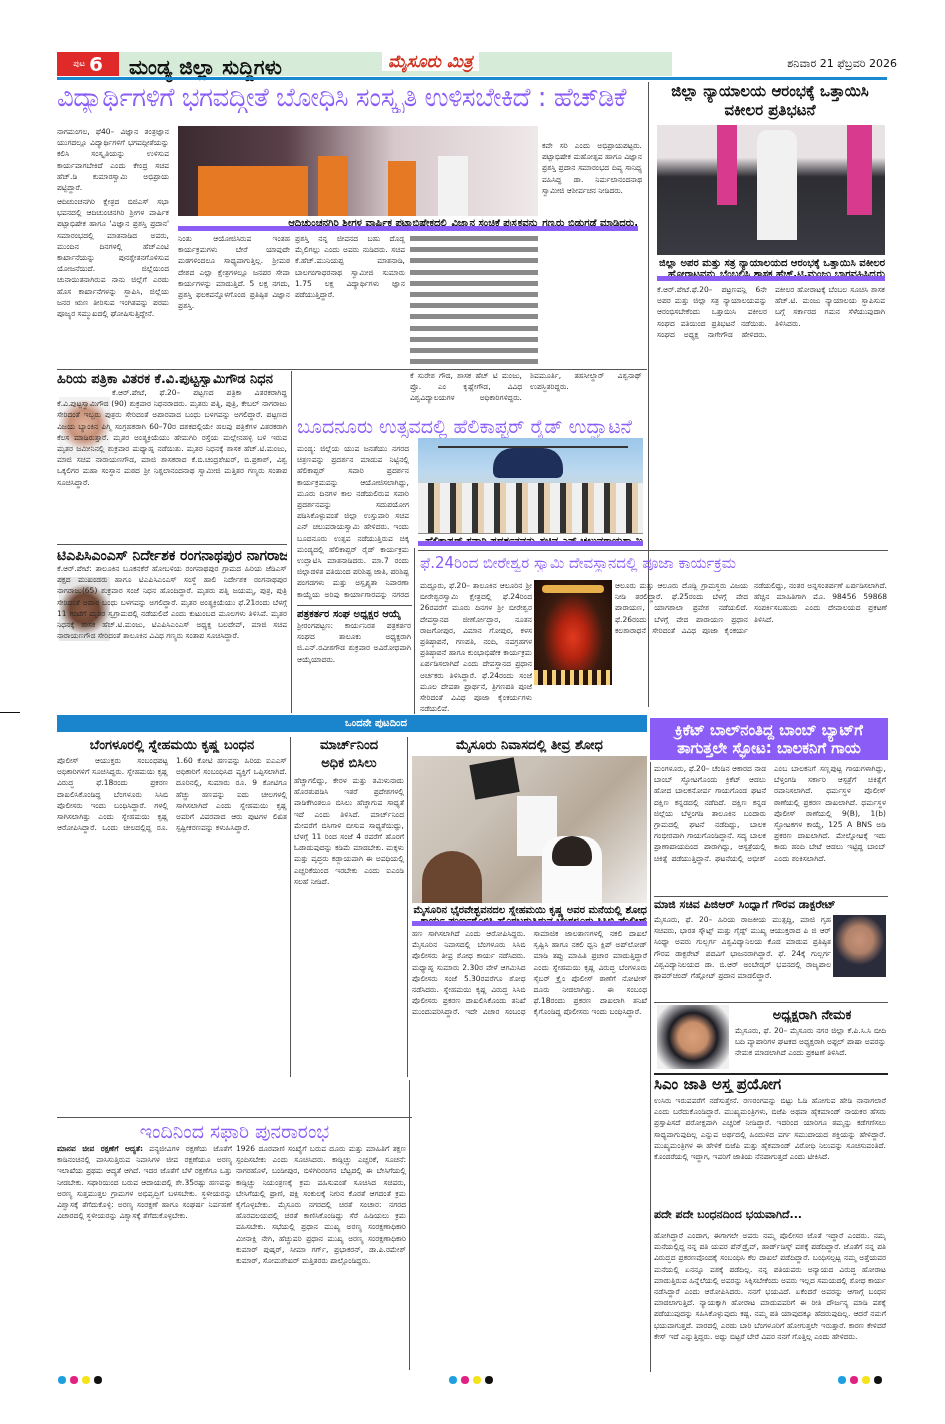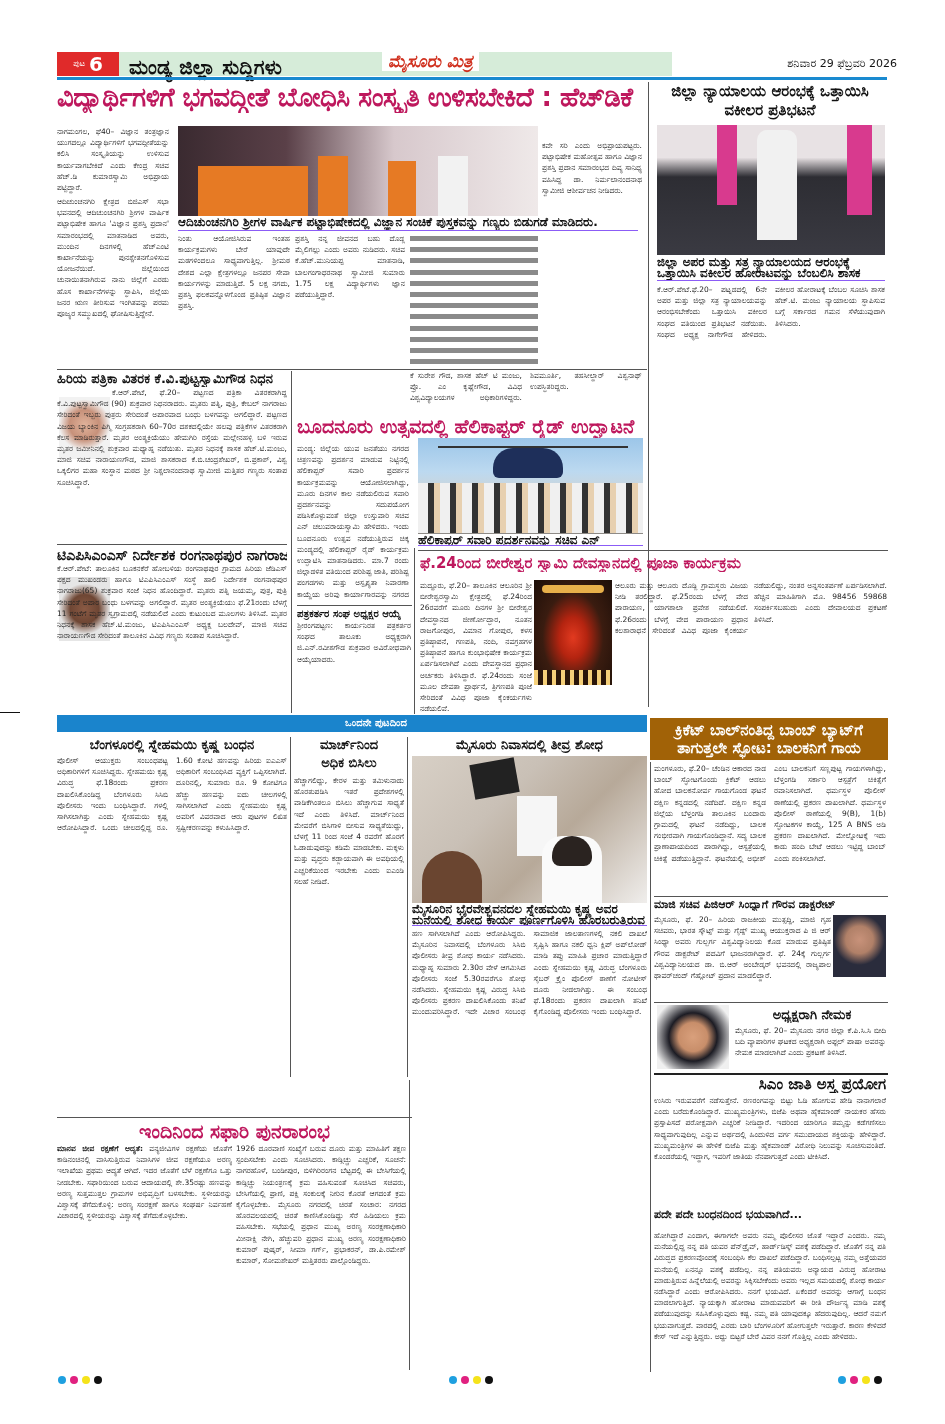--- a/index.html
+++ b/index.html
@@ -7,60 +7,60 @@
   body{position:relative;font-family:"DejaVu Sans",sans-serif;color:#111}
   .abs{position:absolute}
   
   .pagebadge{left:57px;top:52px;width:62px;height:24px;background:#e02a2a;color:#fff;display:flex;align-items:center;justify-content:center;gap:4px}
   .pagebadge .lbl{font-size:8px}
   .pagebadge .num{font-size:20px;font-weight:bold}
   .sectionbox{left:119px;top:52px;width:107px;height:24px;background:#d6ecd9;font-size:20px;font-weight:bold;padding:3px 10px;white-space:nowrap}
   .logo{left:232px;top:52px;font-size:16px;font-weight:bold;color:#d0301e;font-style:italic}
   .date{right:48px;top:57px;font-size:11px}
   .rule-blue{left:57px;top:77px;width:830px;height:3px;background:#1a8ad0}
-  .headline{font-weight:bold;color:#be185d;white-space:nowrap;overflow:hidden}
+  .headline{font-weight:normal;color:#8b5cf6;white-space:nowrap;overflow:hidden}
   .h1{left:57px;top:82px;width:585px;font-size:26px;letter-spacing:-0.5px}
   .sideh{left:650px;top:82px;width:240px;text-align:center;font-size:15px;font-weight:bold;line-height:19px}
   .vline{width:1px;background:#555}
   .hline{height:1px;background:#555}
   .photo{overflow:hidden}
   .text{font-size:7.5px;line-height:11.2px;color:#222;text-align:justify;overflow:hidden}
-  .caption{font-size:12px;line-height:11px;text-align:left;color:#111;border-bottom:1px solid #8b5cf6;overflow:hidden}
+  .caption{font-size:10px;line-height:11px;text-align:right;color:#111;border-bottom:5px solid #8b5cf6;overflow:hidden}
   .sub-h{font-weight:bold;white-space:nowrap;overflow:hidden}
   .band{left:57px;top:715px;width:653px;height:17px;background:#1a84cc;color:#fff;font-size:10px;font-weight:bold;text-align:right;padding:2px 220px 0 0}
-  .blackbox{background:#a16207;color:#fff;font-weight:bold;text-align:center;padding:3px 4px;white-space:nowrap;overflow:hidden}
+  .blackbox{background:#8b5cf6;color:#fff;font-weight:bold;text-align:center;padding:3px 4px;white-space:nowrap;overflow:hidden}
   .dots{display:flex;gap:4px}
   .dots span{width:8px;height:8px;border-radius:50%;display:inline-block}
   .lines{background-image:repeating-linear-gradient(to bottom,#fff 0,#fff 3px,#8a8a8a 3px,#8a8a8a 8px,#fff 8px,#fff 11.2px)}
 </style>
 </head>
 <body>
 
 <div class="abs pagebadge">
   <span class="lbl">ಪುಟ</span>
   <span class="num">6</span>
 </div>
 <div class="abs sectionbox" style="width:553px;background:linear-gradient(to right,#d6ecd9 0,#d6ecd9 100%)">
   <span>ಮಂಡ್ಯ ಜಿಲ್ಲಾ ಸುದ್ದಿಗಳು</span>
 </div>
 <div class="abs logo" style="left:382px;top:51px;background:#fff;padding:0 6px;font-size:17px">ಮೈಸೂರು ಮಿತ್ರ</div>
-<div class="abs date">ಶನಿವಾರ 29 ಫೆಬ್ರವರಿ 2026</div>
+<div class="abs date">ಶನಿವಾರ 21 ಫೆಬ್ರವರಿ 2026</div>
 <div class="abs rule-blue"></div>
 
 <div class="abs headline h1">ವಿದ್ಯಾರ್ಥಿಗಳಿಗೆ ಭಗವದ್ಗೀತೆ ಬೋಧಿಸಿ ಸಂಸ್ಕೃತಿ ಉಳಿಸಬೇಕಿದೆ : ಹೆಚ್‌ಡಿಕೆ</div>
 <div class="abs vline" style="left:648px;top:82px;height:625px"></div>
 
 <div class="abs sideh">ಜಿಲ್ಲಾ ನ್ಯಾಯಾಲಯ ಆರಂಭಕ್ಕೆ ಒತ್ತಾಯಿಸಿ ವಕೀಲರ ಪ್ರತಿಭಟನೆ</div>
 <div class="abs photo" style="left:657px;top:125px;width:228px;height:130px;background:linear-gradient(180deg,#e8e2e4 0,#e8e2e4 25%,#2d2d33 40%,#3a3a42 100%)">
   <div style="position:absolute;left:60px;top:0;width:20px;height:80px;background:#d83a8e"></div>
   <div style="position:absolute;left:190px;top:0;width:25px;height:90px;background:#d83a8e"></div>
   <div style="position:absolute;left:100px;top:5px;width:40px;height:110px;background:#f1f1f1;border-radius:10px 10px 0 0"></div>
 </div>
 <div class="abs caption" style="left:657px;top:257px;width:228px;height:24px;font-weight:bold">ಜಿಲ್ಲಾ ಅಪರ ಮತ್ತು ಸತ್ರ ನ್ಯಾಯಾಲಯದ ಆರಂಭಕ್ಕೆ ಒತ್ತಾಯಿಸಿ ವಕೀಲರ ಹೋರಾಟವನ್ನು ಬೆಂಬಲಿಸಿ ಶಾಸಕ ಹೆಚ್.ಟಿ.ಮಂಜು ಭಾಗವಹಿಸಿದ್ದರು</div>
-<div class="abs text" style="left:657px;top:284px;width:228px;height:258px;column-count:2;column-gap:8px">ಕೆ.ಆರ್.ಪೇಟೆ.ಫೆ.20– ಪಟ್ನಡದಲ್ಲಿ 6ನೇ ಅಪರ ಮತ್ತು ಜಿಲ್ಲಾ ಸತ್ರ ನ್ಯಾಯಾಲಯವನ್ನು ಆರಂಭಿಸಬೇಕೆಂದು ಒತ್ತಾಯಿಸಿ ವಕೀಲರ ಸಂಘದ ವತಿಯಿಂದ ಪ್ರತಿಭಟನೆ ನಡೆಯಿತು. ಸಂಘದ ಅಧ್ಯಕ್ಷ ನಾಗೇಗೌಡ ಹೇಳಿದರು. ವಕೀಲರ ಹೋರಾಟಕ್ಕೆ ಬೆಂಬಲ ಸೂಚಿಸಿ ಶಾಸಕ ಹೆಚ್.ಟಿ. ಮಂಜು ನ್ಯಾಯಾಲಯ ಸ್ಥಾಪಿಸುವ ಬಗ್ಗೆ ಸರ್ಕಾರದ ಗಮನ ಸೆಳೆಯುವುದಾಗಿ ತಿಳಿಸಿದರು.</div>
+<div class="abs text" style="left:657px;top:284px;width:228px;height:258px;column-count:2;column-gap:8px">ಕೆ.ಆರ್.ಪೇಟೆ.ಫೆ.20– ಪಟ್ರಣವನ್ಲಿ 6ನೇ ಅಪರ ಮತ್ತು ಜಿಲ್ಲಾ ಸತ್ರ ನ್ಯಾಯಾಲಯವನ್ನು ಆರಂಭಿಸಬೇಕೆಂದು ಒತ್ತಾಯಿಸಿ ವಕೀಲರ ಸಂಘದ ವತಿಯಿಂದ ಪ್ರತಿಭಟನೆ ನಡೆಯಿತು. ಸಂಘದ ಅಧ್ಯಕ್ಷ ನಾಗೇಗೌಡ ಹೇಳಿದರು. ವಕೀಲರ ಹೋರಾಟಕ್ಕೆ ಬೆಂಬಲ ಸೂಚಿಸಿ ಶಾಸಕ ಹೆಚ್.ಟಿ. ಮಂಜು ನ್ಯಾಯಾಲಯ ಸ್ಥಾಪಿಸುವ ಬಗ್ಗೆ ಸರ್ಕಾರದ ಗಮನ ಸೆಳೆಯುವುದಾಗಿ ತಿಳಿಸಿದರು.</div>
 
 <div class="abs text" style="left:57px;top:126px;width:112px;height:68px">ನಾಗಮಂಗಲ, ಫೆ40– ವಿಜ್ಞಾನ ತಂತ್ರಜ್ಞಾನ ಯುಗದಲ್ಲೂ ವಿದ್ಯಾರ್ಥಿಗಳಿಗೆ ಭಗವದ್ಗೀತೆಯನ್ನು ಕಲಿಸಿ ಸಂಸ್ಕೃತಿಯನ್ನು ಉಳಿಸುವ ಕಾರ್ಯವಾಗಬೇಕಿದೆ ಎಂದು ಕೇಂದ್ರ ಸಚಿವ ಹೆಚ್.ಡಿ ಕುಮಾರಸ್ವಾಮಿ ಅಭಿಪ್ರಾಯ ಪಟ್ಟಿದ್ದಾರೆ.</div>
 <div class="abs text" style="left:57px;top:196px;width:112px;height:170px">ಆದಿಚುಂಚನಗಿರಿ ಕ್ಷೇತ್ರದ ಬಿಜಿಎಸ್ ಸಭಾ ಭವನದಲ್ಲಿ ಆದಿಚುಂಚನಗಿರಿ ಶ್ರೀಗಳ ವಾರ್ಷಿಕ ಪಟ್ಟಾಭಿಷೇಕ ಹಾಗೂ 'ವಿಜ್ಞಾನ ಪ್ರಶಸ್ತಿ ಪ್ರದಾನ' ಸಮಾರಂಭದಲ್ಲಿ ಮಾತನಾಡಿದ ಅವರು, ಮುಂದಿನ ದಿನಗಳಲ್ಲಿ ಹೆಚ್‌ಎಂಟಿ ಕಾರ್ಖಾನೆಯನ್ನು ಪುನಶ್ಚೇತನಗೊಳಿಸುವ ಯೋಜನೆಯಿದೆ. ಜಿಲ್ಲೆಯಿಂದ ಚುನಾಯಿತನಾಗಿರುವ ನಾನು ಜಿಲ್ಲೆಗೆ ಎರಡು ಹೊಸ ಕಾರ್ಖಾನೆಗಳನ್ನು ಸ್ಥಾಪಿಸಿ, ಜಿಲ್ಲೆಯ ಜನರ ಋಣ ತೀರಿಸುವ ಇಂಗಿತವನ್ನು ಪರಮ ಪೂಜ್ಯರ ಸಮ್ಮುಖದಲ್ಲಿ ಘೋಷಿಸುತ್ತಿದ್ದೇನೆ.</div>
 <div class="abs photo" style="left:178px;top:126px;width:360px;height:90px;background:linear-gradient(90deg,#3a2a30 0,#5a4048 30%,#d7c8cc 60%,#efe9e9 100%)">
   <div style="position:absolute;left:20px;top:40px;width:110px;height:50px;background:#e67a24"></div>
   <div style="position:absolute;left:140px;top:30px;width:30px;height:60px;background:#e67a24"></div>
   <div style="position:absolute;left:210px;top:35px;width:28px;height:55px;background:#e67a24"></div>
   <div style="position:absolute;left:260px;top:30px;width:30px;height:60px;background:#f2f2f2"></div>
 </div>
 <div class="abs caption" style="left:178px;top:217px;width:460px;height:14px;font-weight:bold">ಆದಿಚುಂಚನಗಿರಿ ಶ್ರೀಗಳ ವಾರ್ಷಿಕ ಪಟ್ಟಾಭಿಷೇಕದಲ್ಲಿ ವಿಜ್ಞಾನ ಸಂಚಿಕೆ ಪುಸ್ತಕವನ್ನು ಗಣ್ಯರು ಬಿಡುಗಡೆ ಮಾಡಿದರು.</div>
@@ -116,21 +116,21 @@
 <div class="abs sub-h" style="left:654px;top:898px;width:232px;font-size:11px">ಮಾಜಿ ಸಚಿವ ಪಿಜಿಆರ್ ಸಿಂಧ್ಯಾಗೆ ಗೌರವ ಡಾಕ್ಟರೇಟ್</div>
 <div class="abs photo" style="left:833px;top:915px;width:53px;height:62px;background:radial-gradient(circle at 50% 40%,#c8927a 0,#b08068 30%,#2a2c3c 55%,#2a2c3c 100%)"></div>
 <div class="abs text" style="left:654px;top:914px;width:177px;height:80px">ಮೈಸೂರು, ಫೆ. 20– ಹಿರಿಯ ರಾಜಕೀಯ ಮುತ್ಸದ್ದಿ, ಮಾಜಿ ಗೃಹ ಸಚಿವರು, ಭಾರತ ಸ್ಕೌಟ್ಸ್ ಮತ್ತು ಗೈಡ್ಸ್ ಮುಖ್ಯ ಆಯುಕ್ತರಾದ ಪಿ ಜಿ ಆರ್ ಸಿಂಧ್ಯಾ ಅವರು ಗುಲ್ಬರ್ಗ ವಿಶ್ವವಿದ್ಯಾನಿಲಯ ಕೊಡ ಮಾಡುವ ಪ್ರತಿಷ್ಠಿತ ಗೌರವ ಡಾಕ್ಟರೇಟ್ ಪದವಿಗೆ ಭಾಜನರಾಗಿದ್ದಾರೆ. ಫೆ. 24ಕ್ಕೆ ಗುಲ್ಬರ್ಗ ವಿಶ್ವವಿದ್ಯಾನಿಲಯದ ಡಾ. ಬಿ.ಆರ್ ಅಂಬೇಡ್ಕರ್ ಭವನದಲ್ಲಿ ರಾಜ್ಯಪಾಲ ಥಾವರ್‌ಚಂದ್ ಗೆಹ್ಲೋಟ್ ಪ್ರದಾನ ಮಾಡಲಿದ್ದಾರೆ.</div>
 <div class="abs hline" style="left:654px;top:1002px;width:234px"></div>
 
 <div class="abs photo" style="left:657px;top:1005px;width:72px;height:64px;background:radial-gradient(circle at 50% 50%,#d9a07c 0,#c88e6a 30%,#1c1c24 50%,#f0f0f0 85%)"></div>
 <div class="abs sub-h" style="left:738px;top:1007px;width:148px;font-size:13px;text-align:center">ಅಧ್ಯಕ್ಷರಾಗಿ ನೇಮಕ</div>
 <div class="abs text" style="left:735px;top:1025px;width:151px;height:45px">ಮೈಸೂರು, ಫೆ. 20– ಮೈಸೂರು ನಗರ ಜಿಲ್ಲಾ ಕೆ.ಪಿ.ಸಿ.ಸಿ ಬೀದಿ ಬದಿ ವ್ಯಾಪಾರಿಗಳ ಘಟಕದ ಅಧ್ಯಕ್ಷರಾಗಿ ಅಫ್ಜಲ್ ಪಾಷಾ ಅವರನ್ನು ನೇಮಕ ಮಾಡಲಾಗಿದೆ ಎಂದು ಪ್ರಕಟಣೆ ತಿಳಿಸಿದೆ.</div>
 <div class="abs hline" style="left:654px;top:1073px;width:234px;height:2px;background:#222"></div>
 
-<div class="abs sub-h" style="left:654px;top:1075px;width:232px;font-size:15px;text-align:right">ಸಿಎಂ ಜಾತಿ ಅಸ್ತ್ರ ಪ್ರಯೋಗ</div>
+<div class="abs sub-h" style="left:654px;top:1075px;width:232px;font-size:15px;text-align:left">ಸಿಎಂ ಜಾತಿ ಅಸ್ತ್ರ ಪ್ರಯೋಗ</div>
 <div class="abs text" style="left:654px;top:1095px;width:232px;height:110px">ಉಸಿರು ಇರುವವರೆಗೆ ನಡೆಸುತ್ತೇನೆ. ರಣರಂಗವನ್ನು ಬಿಟ್ಟು ಓಡಿ ಹೋಗುವ ಹೇಡಿ ನಾನಾಗಲಾರೆ ಎಂದು ಬರೆದುಕೊಂಡಿದ್ದಾರೆ. ಮುಖ್ಯಮಂತ್ರಿಗಳು, ಬಿಜೆಪಿ ಅಥವಾ ಹೈಕಮಾಂಡ್ ನಾಯಕರ ಹೆಸರು ಪ್ರಸ್ತಾಪಿಸದೆ ಪರೋಕ್ಷವಾಗಿ ಎಚ್ಚರಿಕೆ ನೀಡಿದ್ದಾರೆ. ಇದರಿಂದ ಯಾರಿಗೂ ತಮ್ಮನ್ನು ಕಡೆಗಣಿಸಲು ಸಾಧ್ಯವಾಗುವುದಿಲ್ಲ ಎನ್ನುವ ಅರ್ಥದಲ್ಲಿ ಹಿಂದುಳಿದ ವರ್ಗ ಸಮುದಾಯದ ಶಕ್ತಿಯನ್ನು ಹೇಳಿದ್ದಾರೆ. ಮುಖ್ಯಮಂತ್ರಿಗಳ ಈ ಹೇಳಿಕೆ ಬಿಜೆಪಿ ಮತ್ತು ಹೈಕಮಾಂಡ್ ವಿರೋಧಿ ನಿಲುವನ್ನು ಸೂಚಿಸುವಂತಿದೆ. ಕೊಂಡರೆಯಲ್ಲಿ ಇದ್ದಾಗ, ಇವರಿಗೆ ಜಾತಿಯ ನೆನಪಾಗುತ್ತದೆ ಎಂದು ಟೀಕಿಸಿದೆ.</div>
 
 <div class="abs sub-h" style="left:654px;top:1208px;width:232px;font-size:11px">ಪದೇ ಪದೇ ಬಂಧನದಿಂದ ಭಯವಾಗಿದೆ...</div>
 <div class="abs text" style="left:654px;top:1230px;width:232px;height:140px">ಹೋಗಿದ್ದಾರೆ ಎಂದಾಗ, ಈಗಾಗಲೇ ಅವರು ನಮ್ಮ ಪೊಲೀಸರ ಜೊತೆ ಇದ್ದಾರೆ ಎಂದರು. ನಮ್ಮ ಮನೆಯಲ್ಲಿದ್ದ ನನ್ನ ಪತಿ ಯವರ ಪೆನ್‌ಡ್ರೈವ್, ಹಾರ್ಡ್‌ಡಿಸ್ಕ್ ವಶಕ್ಕೆ ಪಡೆದಿದ್ದಾರೆ. ಜೊತೆಗೆ ನನ್ನ ಪತಿ ವಿರುದ್ಧದ ಪ್ರಕರಣವೊಂದಕ್ಕೆ ಸಂಬಂಧಿಸಿ ಕೆಲ ದಾಖಲೆ ಪಡೆದಿದ್ದಾರೆ. ಬಂಧಿಸಲ್ಪಟ್ಟ ನಮ್ಮ ಅತ್ತೆಯವರ ಮನೆಯಲ್ಲಿ ಏನನ್ನೂ ವಶಕ್ಕೆ ಪಡೆದಿಲ್ಲ. ನನ್ನ ಪತಿಯವರು ಅನ್ಯಾಯದ ವಿರುದ್ಧ ಹೋರಾಟ ಮಾಡುತ್ತಿರುವ ಹಿನ್ನೆಲೆಯಲ್ಲಿ ಅವರನ್ನು ಸಿಕ್ಕಿಸಬೇಕೆಂದು ಅವರು ಇಲ್ಲದ ಸಮಯದಲ್ಲಿ ಶೋಧ ಕಾರ್ಯ ನಡೆಸಿದ್ದಾರೆ ಎಂದು ಆರೋಪಿಸಿದರು. ನನಗೆ ಭಯವಿದೆ. ಏಕೆಂದರೆ ಅವರನ್ನು ಆಗಾಗ್ಗೆ ಬಂಧನ ಮಾಡಲಾಗುತ್ತಿದೆ. ನ್ಯಾಯಕ್ಕಾಗಿ ಹೋರಾಟ ಮಾಡುವವರಿಗೆ ಈ ರೀತಿ ದೌರ್ಜನ್ಯ ಮಾಡಿ ವಶಕ್ಕೆ ಪಡೆಯುವುದನ್ನು ಸಹಿಸಿಕೊಳ್ಳುವುದು ಕಷ್ಟ. ನಮ್ಮ ಪತಿ ಯಾವುದಕ್ಕೂ ಹೆದರುವುದಿಲ್ಲ. ಆದರೆ ನಮಗೆ ಭಯವಾಗುತ್ತದೆ. ವಾರದಲ್ಲಿ ಎರಡು ಬಾರಿ ಬೆಂಗಳೂರಿಗೆ ಹೋಗುತ್ತಲೇ ಇರುತ್ತಾರೆ. ಕಾರಣ ಕೇಳಿದರೆ ಕೇಸ್ ಇದೆ ಎನ್ನುತ್ತಿದ್ದರು. ಅದ್ದು ಬಿಟ್ಟರೆ ಬೇರೆ ವಿವರ ನನಗೆ ಗೊತ್ತಿಲ್ಲ ಎಂದು ಹೇಳಿದರು.</div>
 <div class="abs vline" style="left:650px;top:762px;height:610px"></div>
 
 <div class="abs sub-h" style="left:57px;top:737px;width:230px;font-size:13px;text-align:center">ಬೆಂಗಳೂರಲ್ಲಿ ಸ್ನೇಹಮಯಿ ಕೃಷ್ಣ ಬಂಧನ</div>
 <div class="abs text" style="left:57px;top:755px;width:230px;height:320px;column-count:2;column-gap:8px">ಪೊಲೀಸ್ ಆಯುಕ್ತರು ಸಂಬಂಧಪಟ್ಟ ಅಧಿಕಾರಿಗಳಿಗೆ ಸೂಚಿಸಿದ್ದರು. ಸ್ನೇಹಮಯಿ ಕೃಷ್ಣ ವಿರುದ್ಧ ಫೆ.18ರಂದು ಪ್ರಕರಣ ದಾಖಲಿಸಿಕೊಂಡಿದ್ದ ಬೆಂಗಳೂರು ಸಿಸಿಬಿ ಪೊಲೀಸರು ಇಂದು ಬಂಧಿಸಿದ್ದಾರೆ. ಗಳಲ್ಲಿ ಸಾಗಿಸಲಾಗಿತ್ತು ಎಂದು ಸ್ನೇಹಮಯಿ ಕೃಷ್ಣ ಆರೋಪಿಸಿದ್ದಾರೆ. ಒಂದು ಚೀಲದಲ್ಲಿದ್ದ ರೂ. 1.60 ಕೋಟಿ ಹಣವನ್ನು ಹಿರಿಯ ಐಎಎಸ್ ಅಧಿಕಾರಿಗೆ ಸಂಬಂಧಿಸಿದ ವ್ಯಕ್ತಿಗೆ ಒಪ್ಪಿಸಲಾಗಿದೆ. ದೂರಿನಲ್ಲಿ, ಸುಮಾರು ರೂ. 9 ಕೋಟಿಗೂ ಹೆಚ್ಚು ಹಣವನ್ನು ಐದು ಚೀಲಗಳಲ್ಲಿ ಸಾಗಿಸಲಾಗಿದೆ ಎಂದು ಸ್ನೇಹಮಯಿ ಕೃಷ್ಣ ಅವರಿಗೆ ವಿವರವಾದ ಆರು ಪುಟಗಳ ಲಿಖಿತ ಸ್ಪಷ್ಟೀಕರಣವನ್ನು ಕಳುಹಿಸಿದ್ದಾರೆ.</div>
 <div class="abs vline" style="left:290px;top:737px;height:340px"></div>
 

